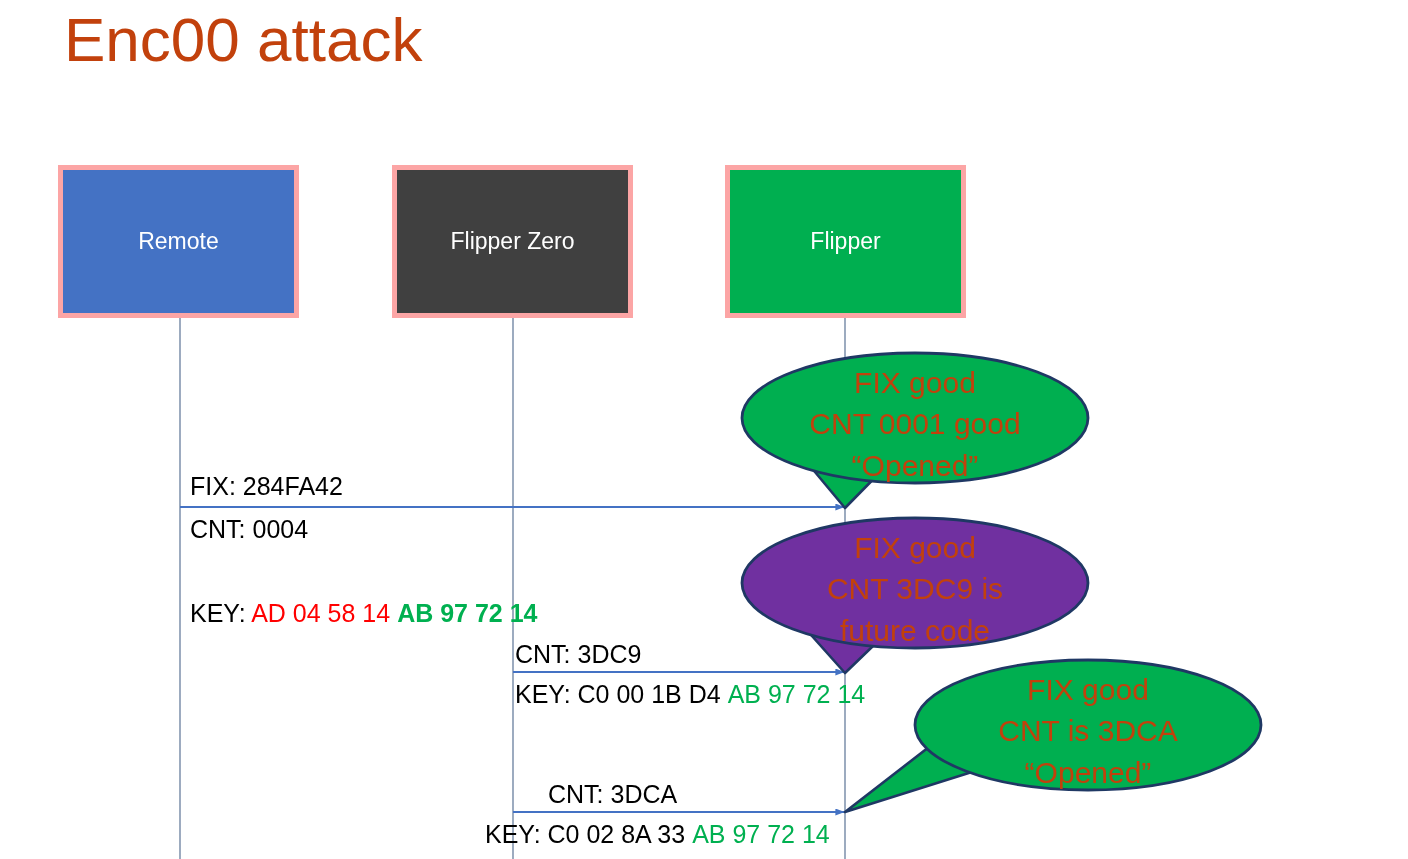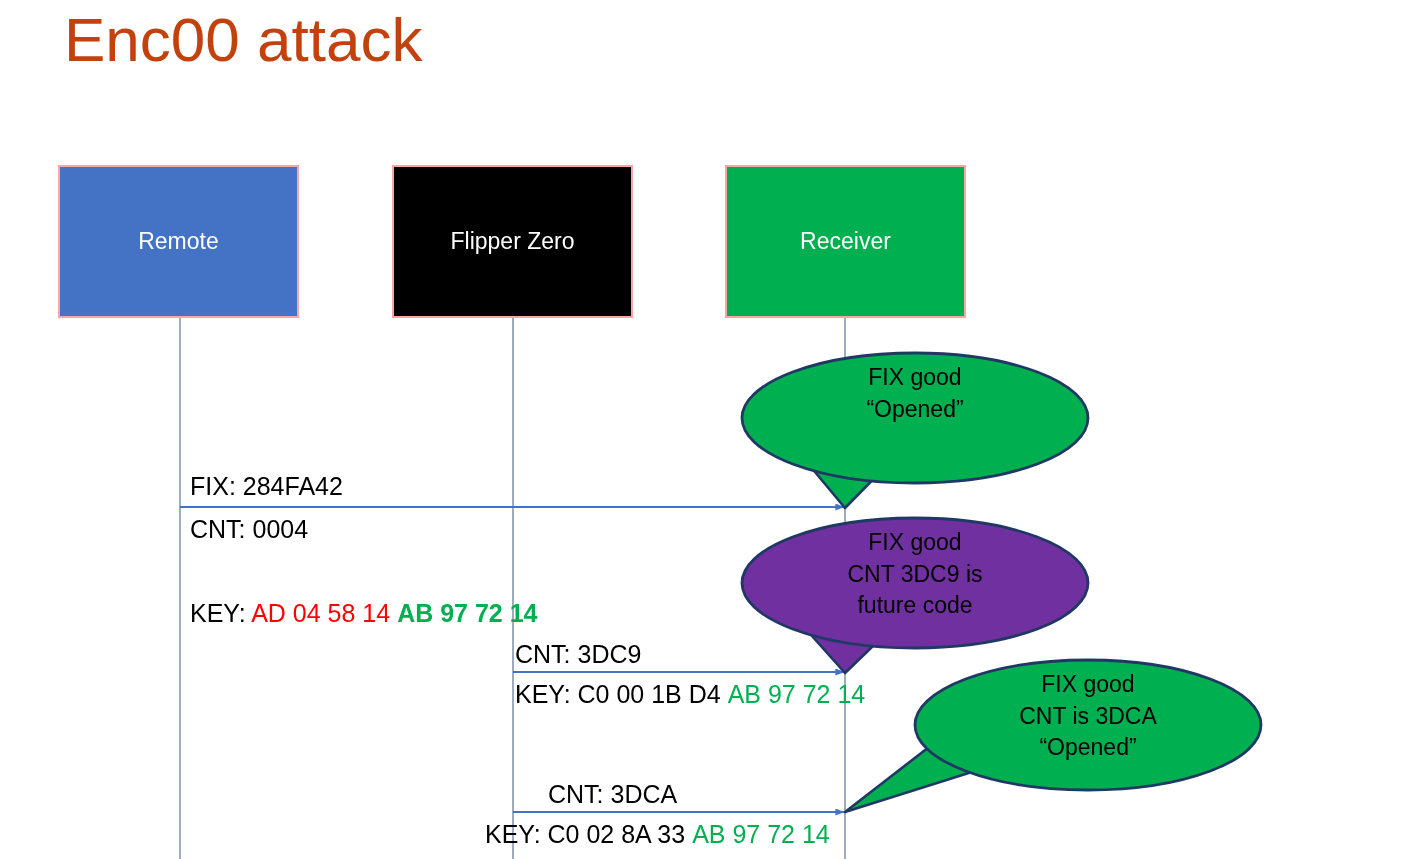--- a/index.html
+++ b/index.html
@@ -30,30 +30,30 @@
     color: #c2410c;
     letter-spacing: 0px;
     line-height: 1.15;
     white-space: nowrap;
   }
 
   
   .actor-box {
     position: absolute;
     box-sizing: border-box;
-    border: 2px solid #fca5a5;
+    border: 5px solid #fca5a5;
     display: flex;
     align-items: center;
     justify-content: center;
     color: #ffffff;
     font-size: 23px;
     font-weight: 400;
   }
   #actor-remote   { left: 58px;  top: 165px; width: 241px; height: 153px; background: #4472C4; }
-  #actor-flipper  { left: 392px; top: 165px; width: 241px; height: 153px; background: #000000; }
+  #actor-flipper  { left: 392px; top: 165px; width: 241px; height: 153px; background: #404040; }
   #actor-receiver { left: 725px; top: 165px; width: 241px; height: 153px; background: #00AF50; }
 
   
   #overlay {
     position: absolute;
     left: 0; top: 0;
     width: 1408px;
     height: 859px;
     pointer-events: none;
   }
@@ -66,42 +66,42 @@
     white-space: nowrap;
     line-height: 1.15;
   }
   .hex-green { color: #00B050; }
   .hex-green-b { color: #00B050; font-weight: 700; }
   .hex-red-b { color: #FF0000; }
 
   
   .bubble-text {
     position: absolute;
-    color: #000000;
-    font-size: 23px;
+    color: #c2410c;
+    font-size: 30px;
     line-height: 1.38;
     text-align: center;
     white-space: nowrap;
   }
 </style>
 </head>
 <body>
 
 <div id="stage">
 
   <div id="title">Enc00 attack</div>
 
   <div class="actor-box" id="actor-remote">
     <span>Remote</span>
   </div>
   <div class="actor-box" id="actor-flipper">
     <span>Flipper Zero</span>
   </div>
   <div class="actor-box" id="actor-receiver">
-    <span>Receiver</span>
+    <span>Flipper</span>
   </div>
 
   <svg id="overlay" viewBox="0 0 1408 859">
     <defs>
       <marker id="arrowhead" markerWidth="9" markerHeight="7" refX="8.6" refY="3.5" orient="auto" markerUnits="userSpaceOnUse">
         <path d="M0,0 L9,3.5 L0,7 Z" fill="#4472C4"></path>
       </marker>
     </defs>
 
     <line x1="180" y1="318" x2="180" y2="859" stroke="#8496B0" stroke-width="1.6"></line>
@@ -122,20 +122,21 @@
 
     <ellipse cx="915" cy="583" rx="173" ry="65" fill="#7030A0" stroke="#1F3864" stroke-width="2.8"></ellipse>
 
     <path d="M 960 723 L 845 812 L 1010 760 Z" fill="#00AF50" stroke="#1F3864" stroke-width="2.6" stroke-linejoin="round"></path>
 
     <ellipse cx="1088" cy="725" rx="173" ry="65" fill="#00AF50" stroke="#1F3864" stroke-width="2.8"></ellipse>
   </svg>
 
   <div class="bubble-text" style="left:915px; top:362px; transform:translateX(-50%);">
     <div>FIX good</div>
+    <div>CNT 0001 good</div>
     <div>“Opened”</div>
   </div>
 
   <div class="bubble-text" style="left:915px; top:527px; transform:translateX(-50%);">
     <div>FIX good</div>
     <div>CNT 3DC9 is</div>
     <div>future code</div>
   </div>
 
   <div class="bubble-text" style="left:1088px; top:669px; transform:translateX(-50%);">

